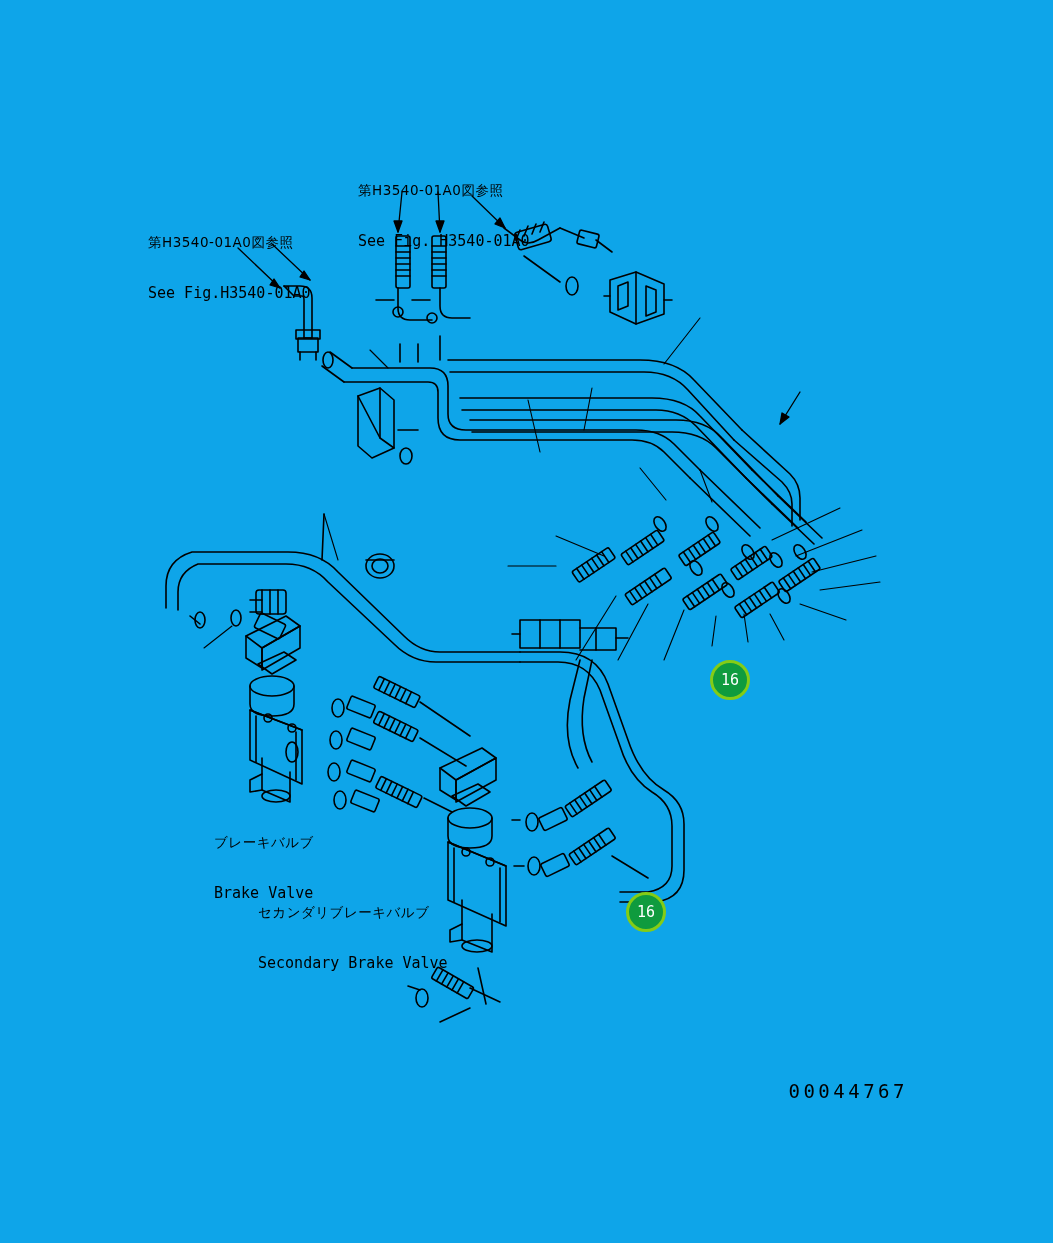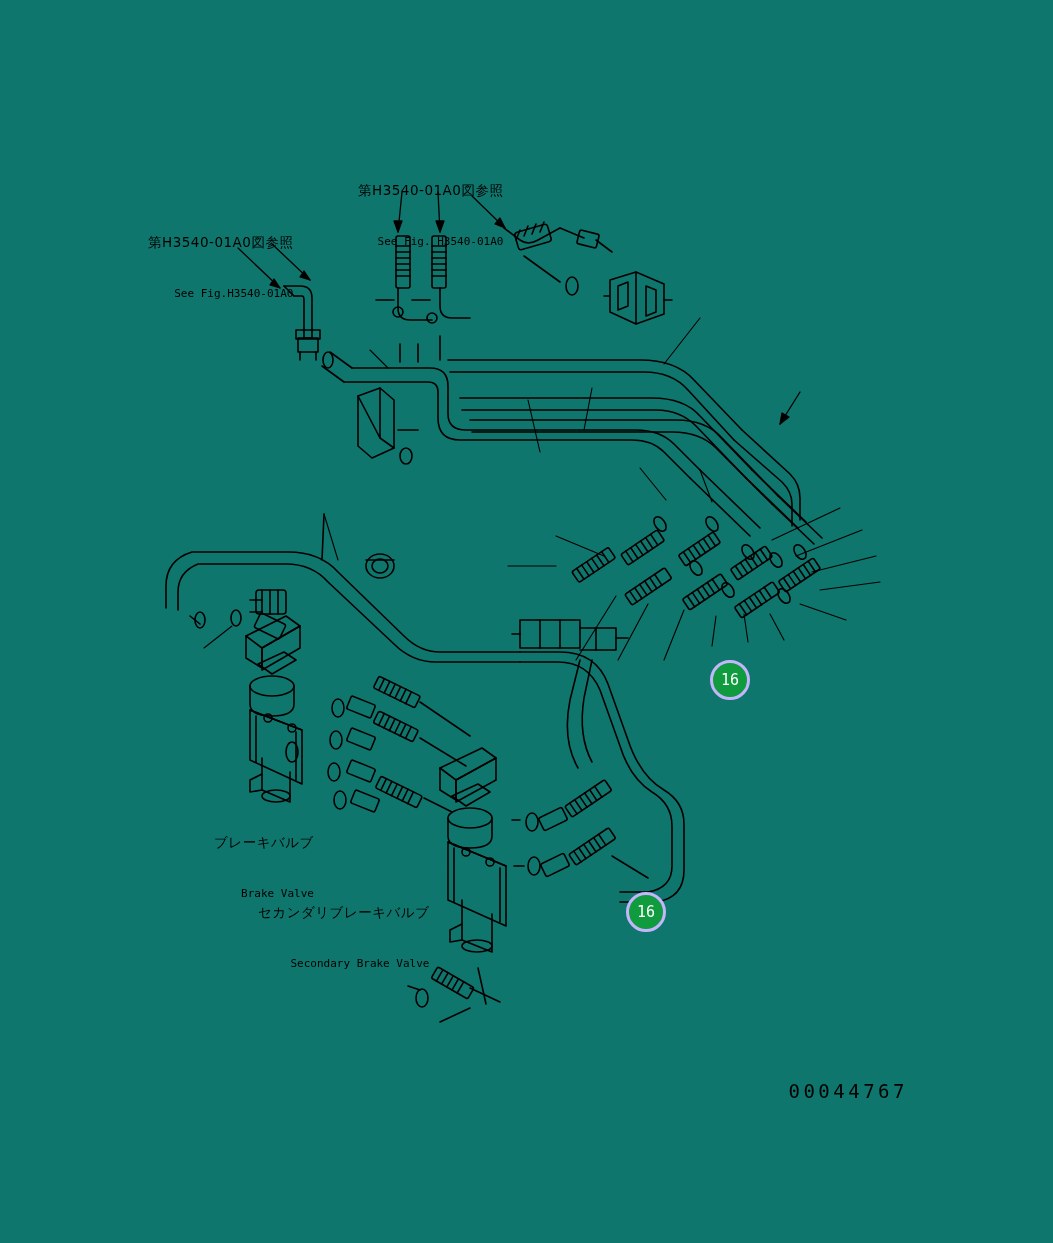--- a/index.html
+++ b/index.html
@@ -4,24 +4,23 @@
 <style>
   html, body {
     margin: 0;
     padding: 0;
     background: #ffffff;
   }
   #page {
     position: relative;
     width: 1053px;
     height: 1243px;
-    background: #0f766e;
+    background: #0ea5e9;
     overflow: hidden;
     font-family: "Liberation Mono", "DejaVu Sans Mono", monospace;
-    text-align: right;
   }
   #diagram-svg {
     position: absolute;
     left: 0;
     top: 0;
     width: 1053px;
     height: 1243px;
   }
   .anno {
     position: absolute;
@@ -34,28 +33,28 @@
   }
   .anno .jp {
     display: block;
     font-family: "DejaVu Sans", "Liberation Sans", sans-serif;
     font-size: 13.5px;
     letter-spacing: 0.5px;
   }
   .anno .en {
     display: block;
     font-family: "DejaVu Sans Mono", "Liberation Mono", monospace;
-    font-size: 11px;
+    font-size: 15px;
   }
   .callout {
     position: absolute;
     width: 40px;
     height: 40px;
     border-radius: 50%;
-    border: 3px solid #c4b5fd;
+    border: 3px solid #84cc16;
     background: #0f9b3e;
     color: #ffffff;
     font-family: "DejaVu Sans Mono", "Liberation Mono", monospace;
     font-size: 15px;
     display: flex;
     align-items: center;
     justify-content: center;
     box-sizing: border-box;
   }
   #drawing-number {

